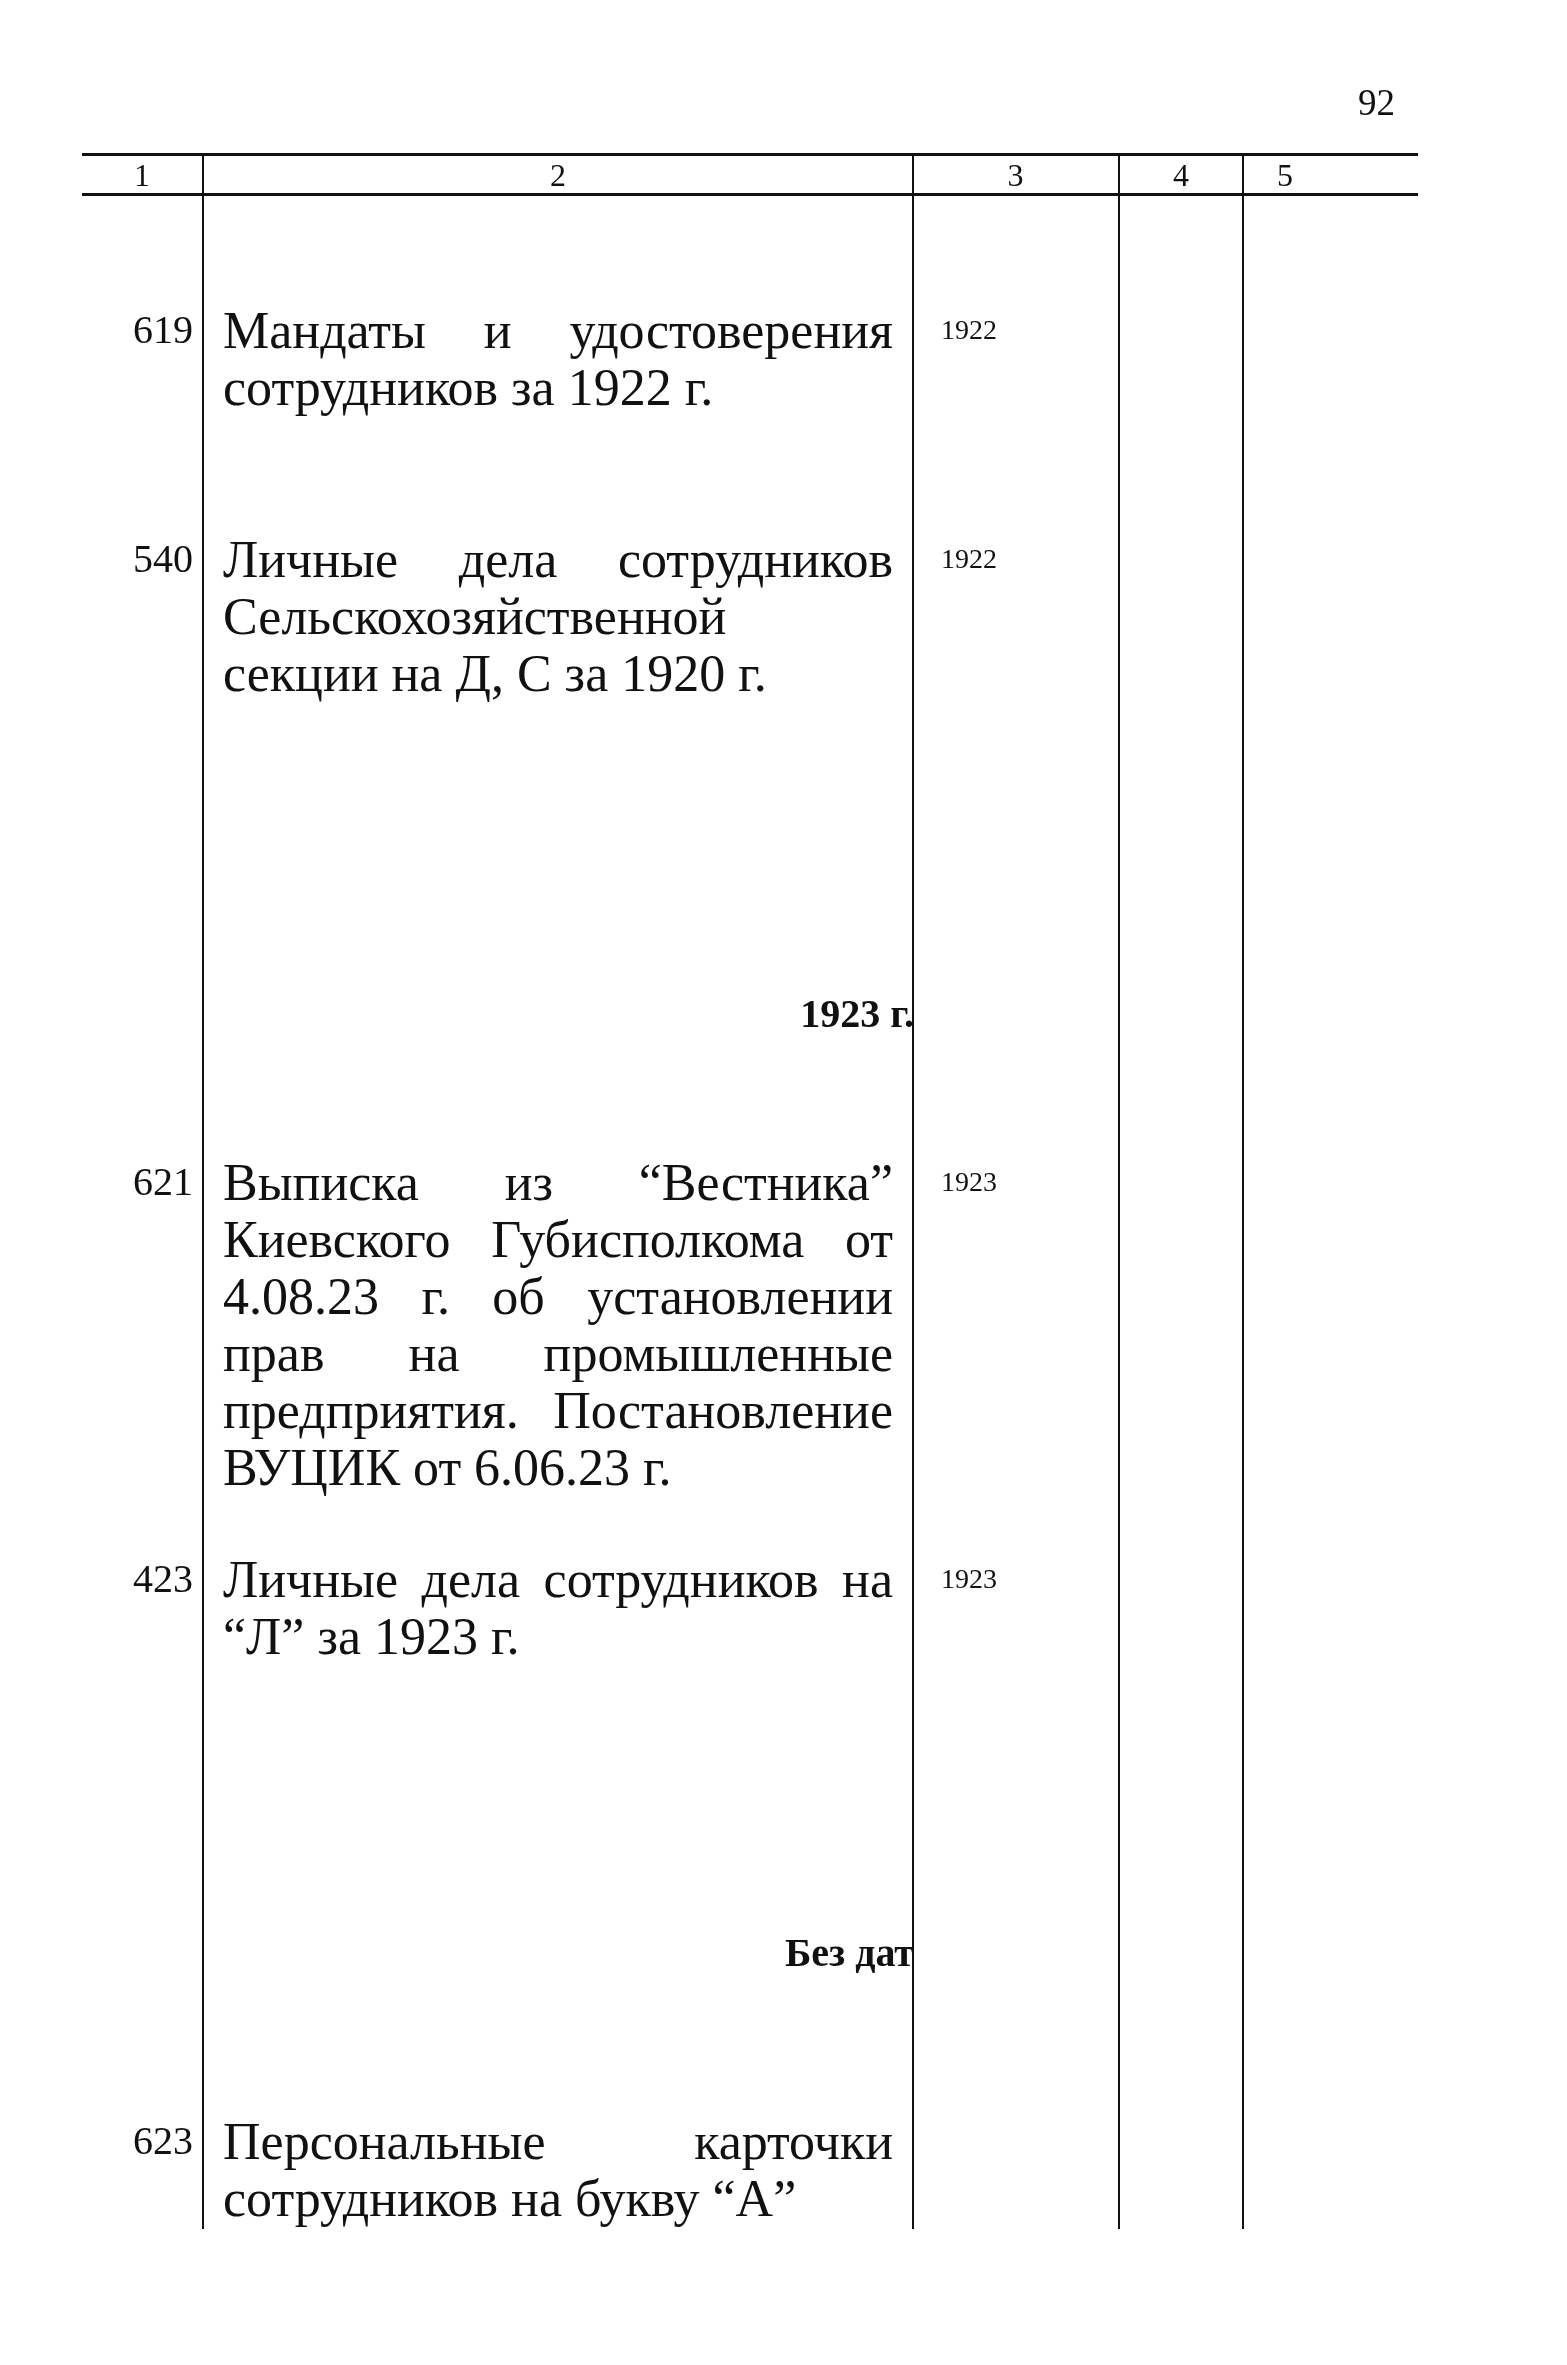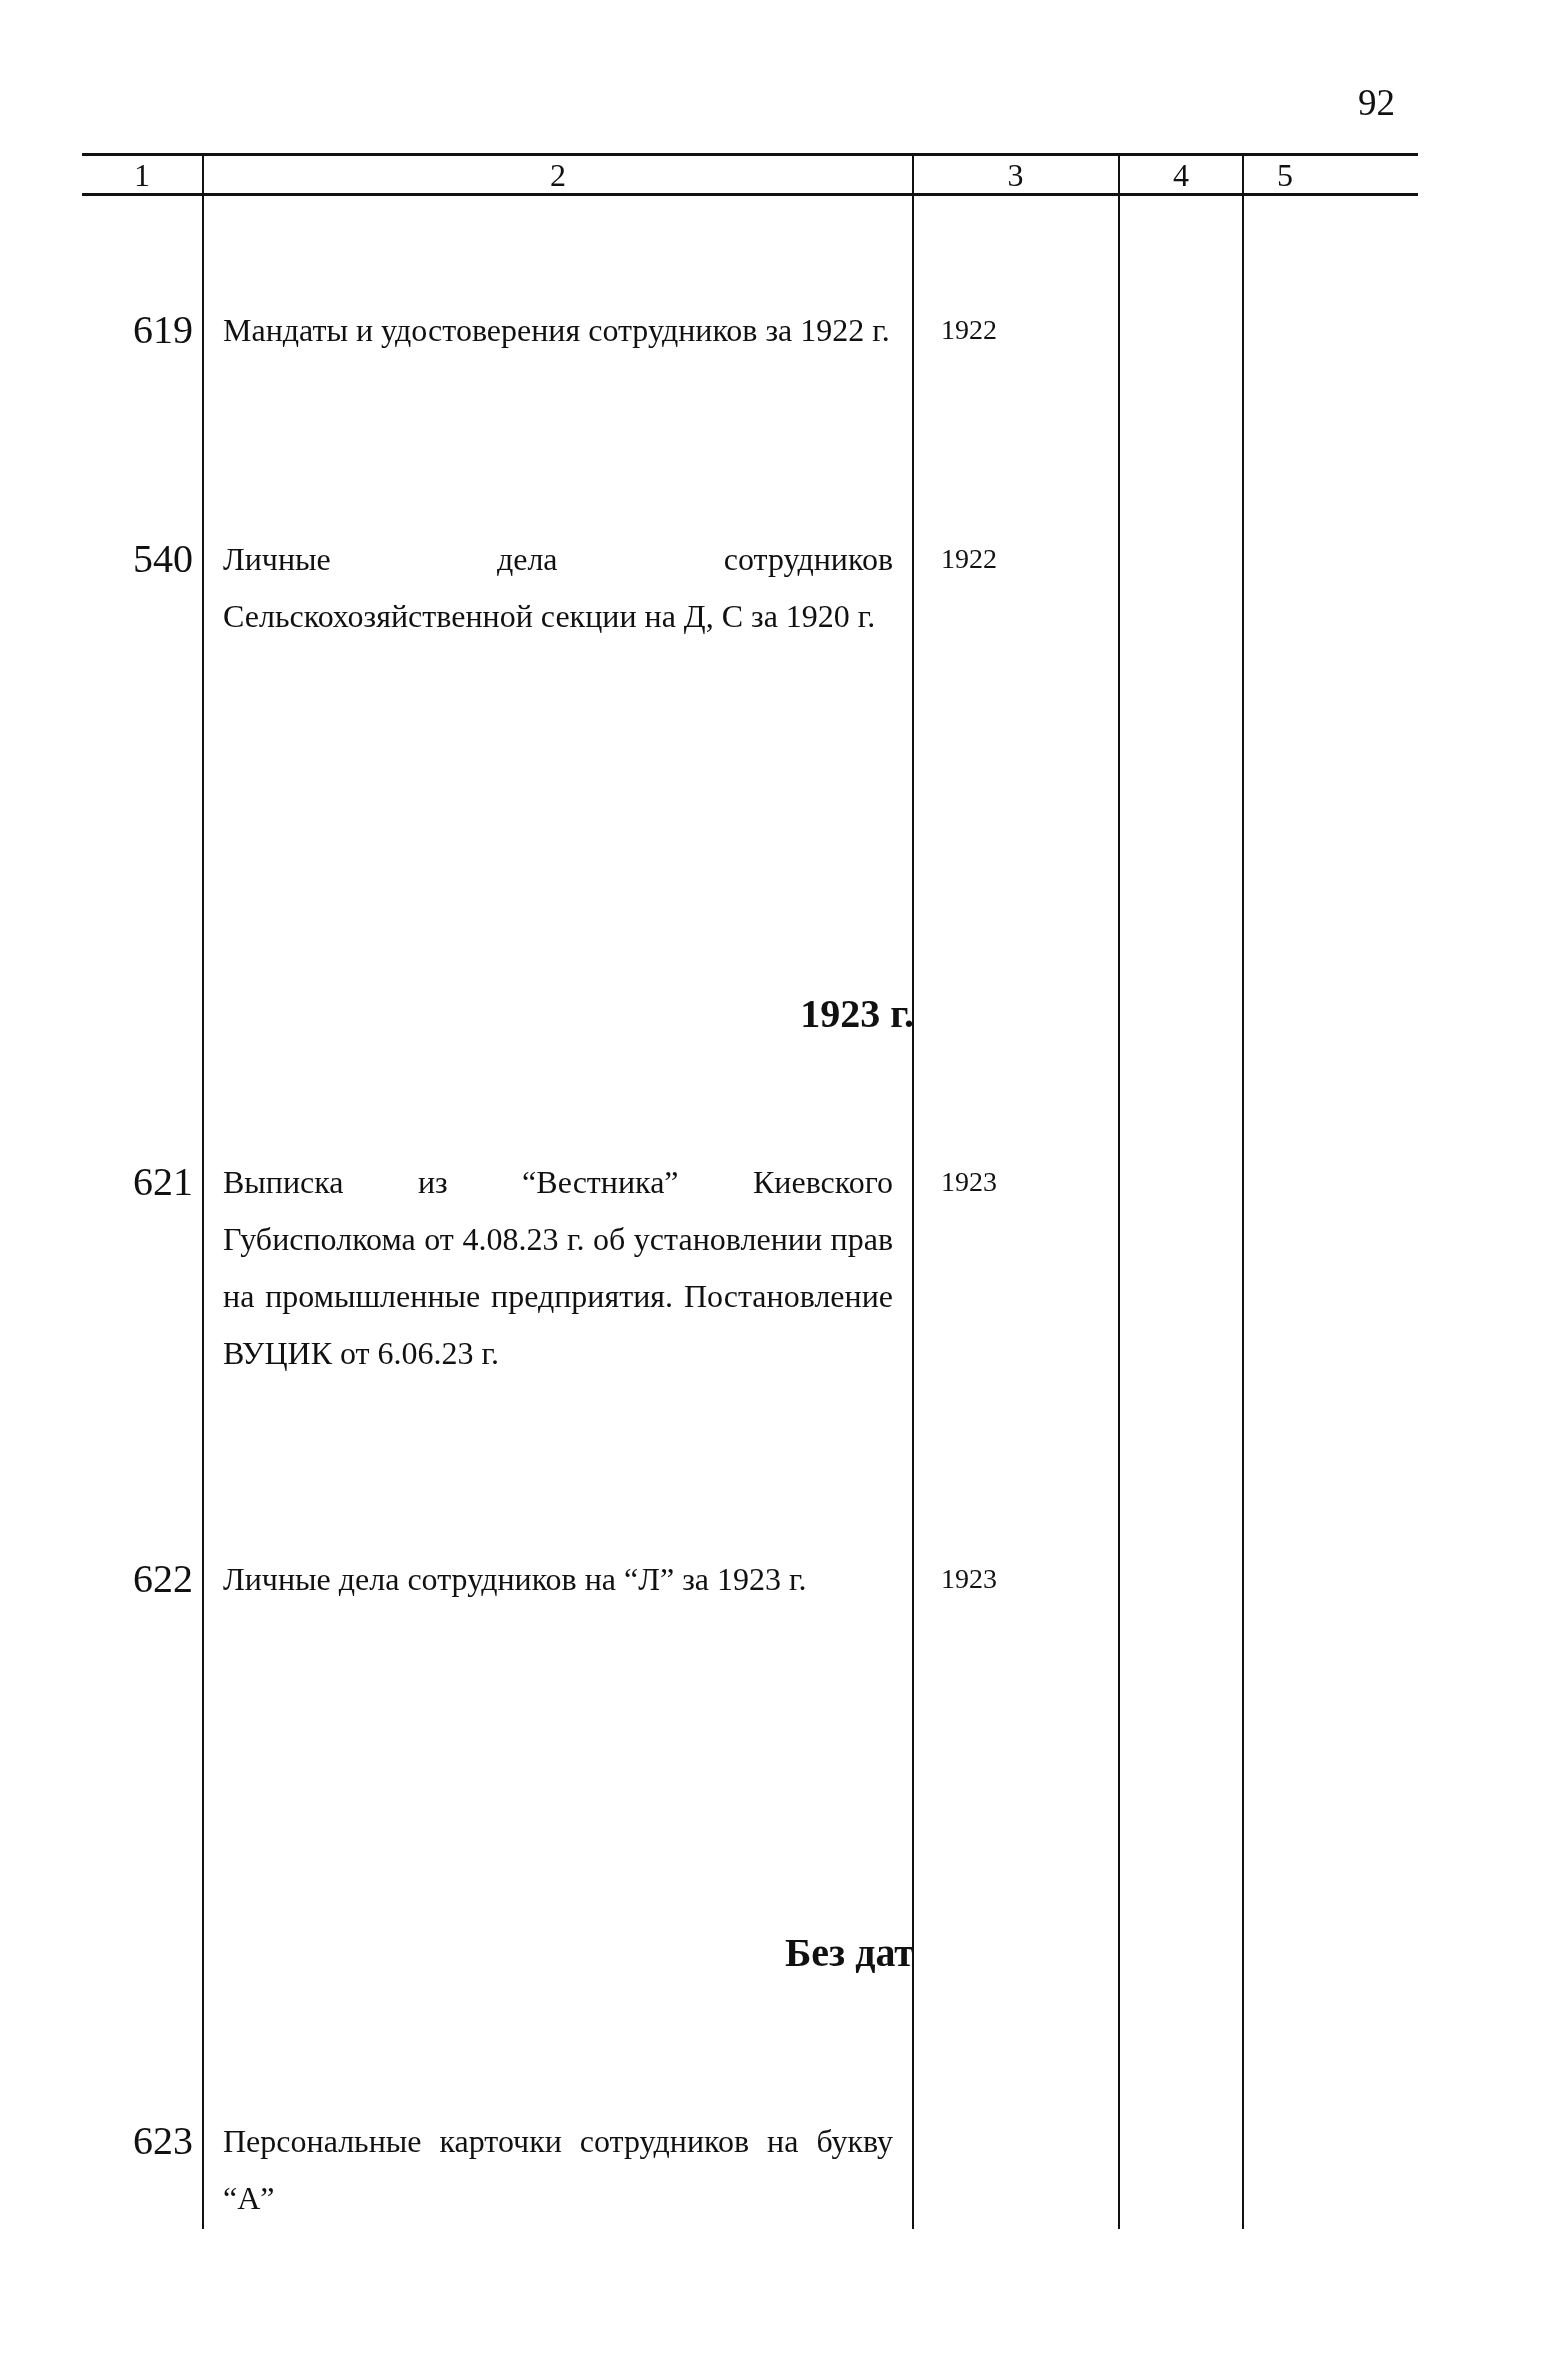--- a/index.html
+++ b/index.html
@@ -5,21 +5,21 @@
   html, body { margin: 0; padding: 0; background: #ffffff; }
   body { width: 1567px; height: 2366px; position: relative; overflow: hidden;
          font-family: "Liberation Serif", "DejaVu Serif", serif; color: #111111; }
   .page-number { position: absolute; left: 1340px; top: 81px; width: 55px; text-align: right;
                  font-size: 37px; }
   .hline { position: absolute; background: #111; height: 2.7px; }
   .vline { position: absolute; background: #111; width: 2.1px; }
   .col-head { position: absolute; top: 157px; height: 37px; line-height: 37px; text-align: center;
               font-size: 32px; }
   .num { position: absolute; left: 111px; width: 82px; text-align: right; font-size: 40px; line-height: 55px; }
-  .desc { position: absolute; left: 223px; width: 670px; font-size: 32px; line-height: 57px;
+  .desc { position: absolute; left: 223px; width: 670px; font-size: 52px; line-height: 57px;
           text-align: justify; text-align-last: left; }
   .date { position: absolute; left: 941px; width: 137px; font-size: 28px; line-height: 55px; }
   .section { position: absolute; left: 206px; width: 708px; text-align: right; font-weight: bold;
              font-size: 40px; line-height: 55px; }
 </style>
 </head>
 <body>
 
 <div class="page-number">92</div>
 
@@ -50,21 +50,21 @@
 
 <div class="section" style="top:986px;">1923 г.</div>
 
 <div>
   <div class="num" style="top:1154px;">621</div>
   <div class="desc" style="top:1154px;">Выписка из “Вестника” Киевского Губисполкома от 4.08.23 г. об установлении прав на промышленные предприятия. Постановление ВУЦИК от 6.06.23 г.</div>
   <div class="date" style="top:1154px;">1923</div>
 </div>
 
 <div>
-  <div class="num" style="top:1551px;">622</div>
+  <div class="num" style="top:1551px;">423</div>
   <div class="desc" style="top:1551px;">Личные дела сотрудников на “Л” за 1923 г.</div>
   <div class="date" style="top:1551px;">1923</div>
 </div>
 
 <div class="section" style="top:1925px;">Без дат</div>
 
 <div>
   <div class="num" style="top:2113px;">623</div>
   <div class="desc" style="top:2113px;">Персональные карточки сотрудников на букву “А”</div>
   <div class="date" style="top:2113px;"></div>

